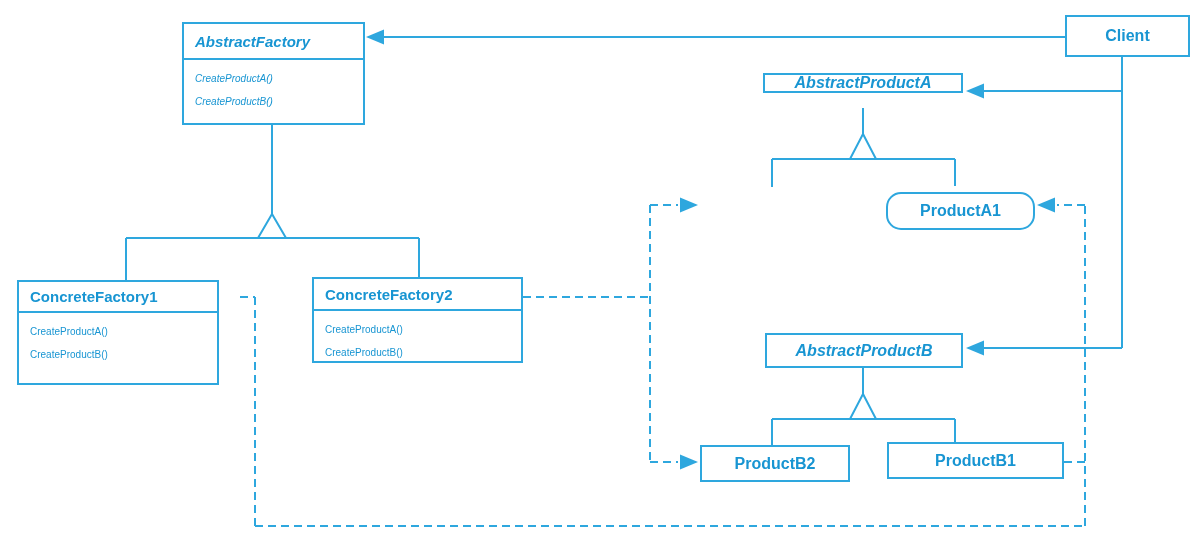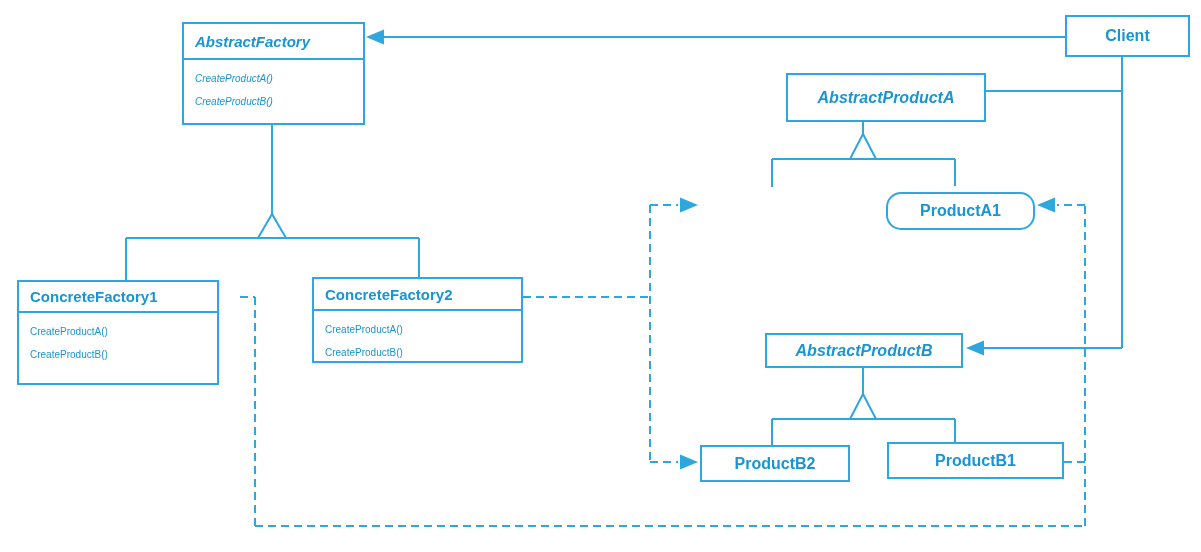--- a/index.html
+++ b/index.html
@@ -109,21 +109,21 @@
     <div class="body it">
       <div>CreateProductA()</div>
       <div>CreateProductB()</div>
     </div>
   </div>
 
   <div class="box" style="left:1065px;top:15px;width:125px;height:42px;">
     <div class="single">Client</div>
   </div>
 
-  <div class="box" style="left:786px;top:73px;width:200px;height:49px;">
+  <div class="box" style="left:763px;top:73px;width:200px;height:20px;">
     <div class="single it">AbstractProductA</div>
   </div>
 
 
   <div class="box" style="left:886px;top:192px;width:149px;height:38px;border-radius:15px;">
     <div class="single">ProductA1</div>
   </div>
 
   <div class="box" style="left:17px;top:280px;width:202px;height:105px;">
     <div class="hdr" style="height:31px;">ConcreteFactory1</div>

